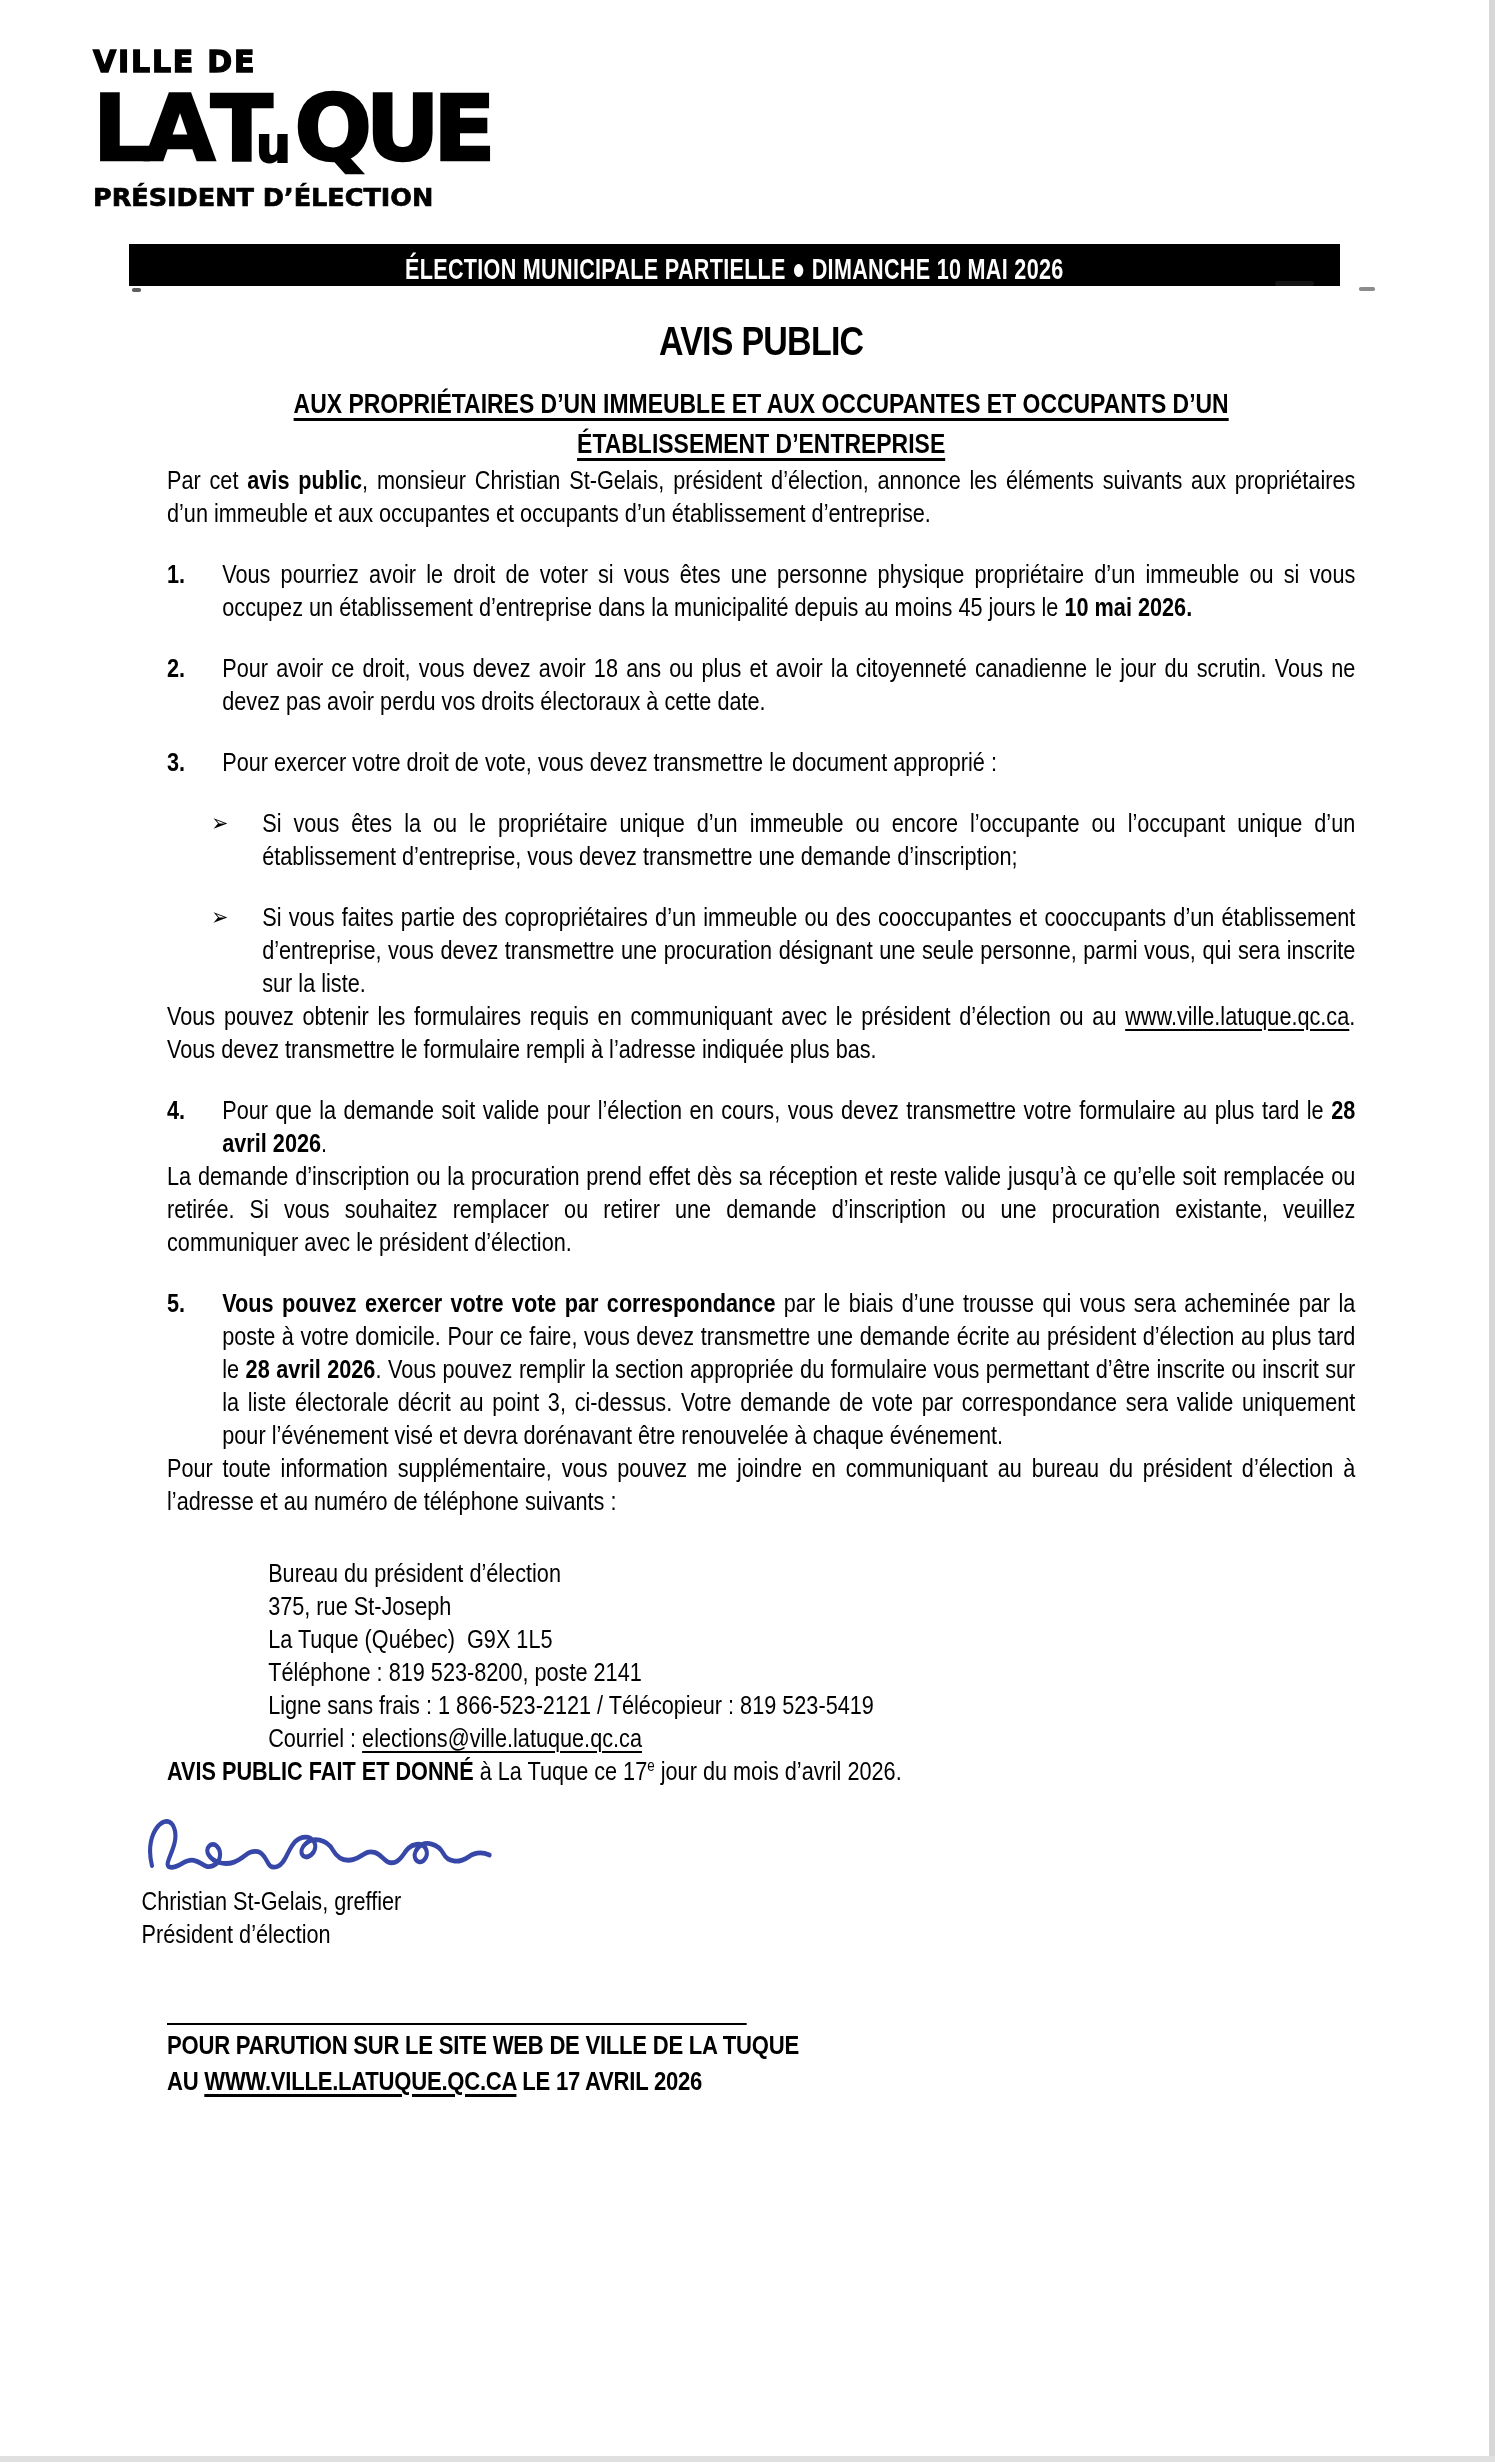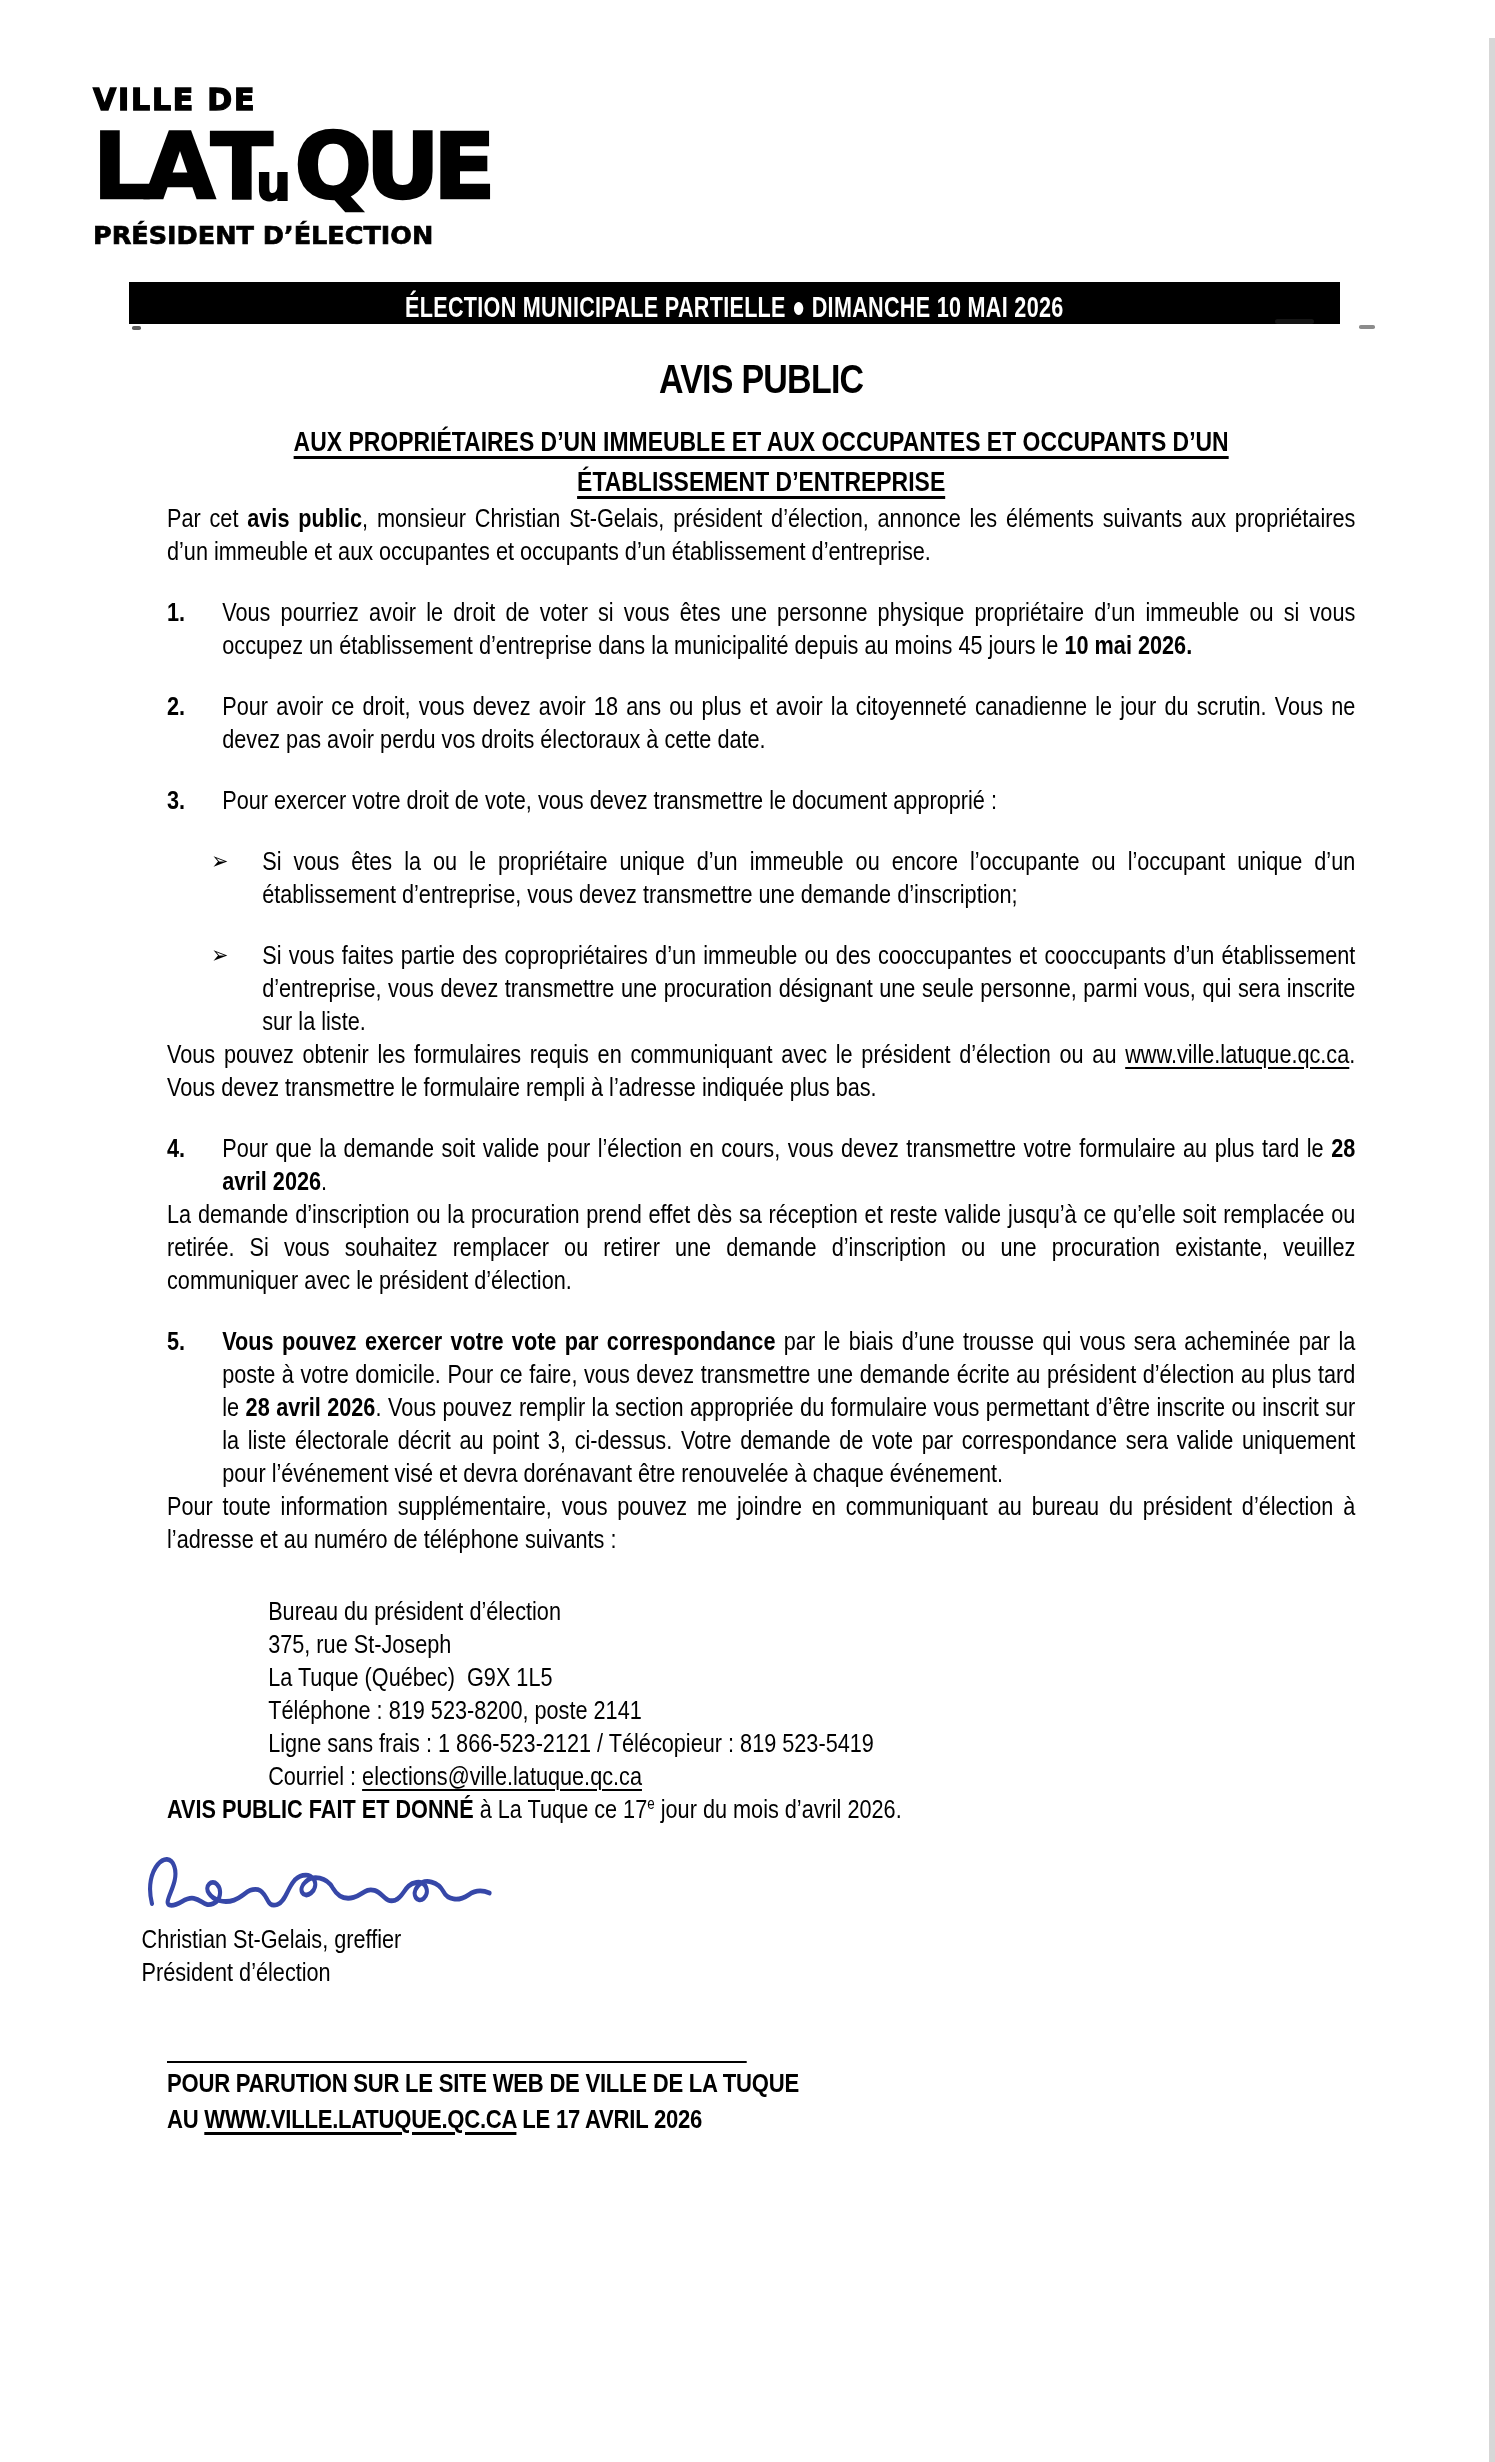--- a/index.html
+++ b/index.html
@@ -4,21 +4,21 @@
 <style>
   html,body{margin:0;padding:0;background:#ffffff;}
   body{
     width:1495px;height:2462px;position:relative;overflow:hidden;
     font-family:"Liberation Sans",sans-serif;color:#000;
     -webkit-font-smoothing:antialiased;
   }
   .page{position:relative;width:1495px;height:2462px;background:#fff;}
 
   
-  .logo-block{padding-top:44px;margin-left:93px;margin-top:38px;}
+  .logo-block{padding-top:44px;margin-left:93px;}
   .logo-top{
     font-family:"DejaVu Sans",sans-serif;font-weight:bold;
     font-size:30px;letter-spacing:1.8px;line-height:35px;
     -webkit-text-stroke:1.3px #000;
   }
   .logo-wordmark{
     display:flex;align-items:center;height:98px;
     font-family:"DejaVu Sans",sans-serif;font-weight:bold;
     -webkit-text-stroke:2.6px #000;
   }

